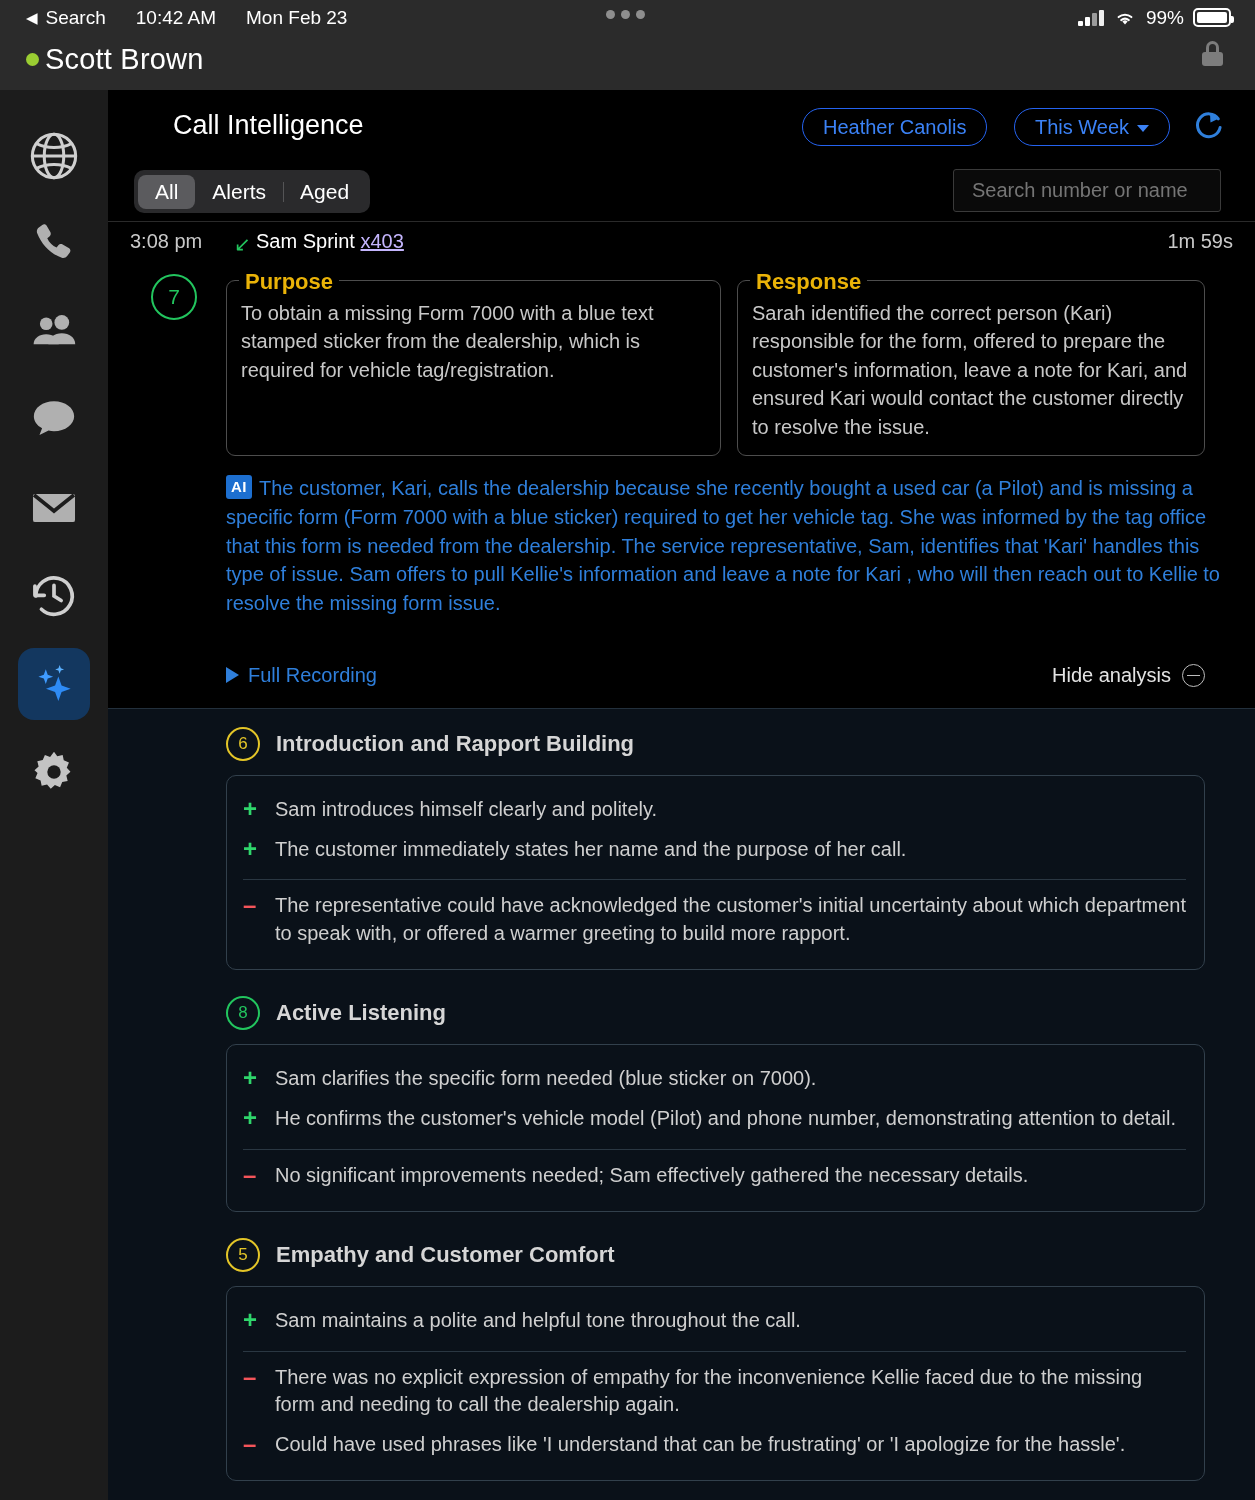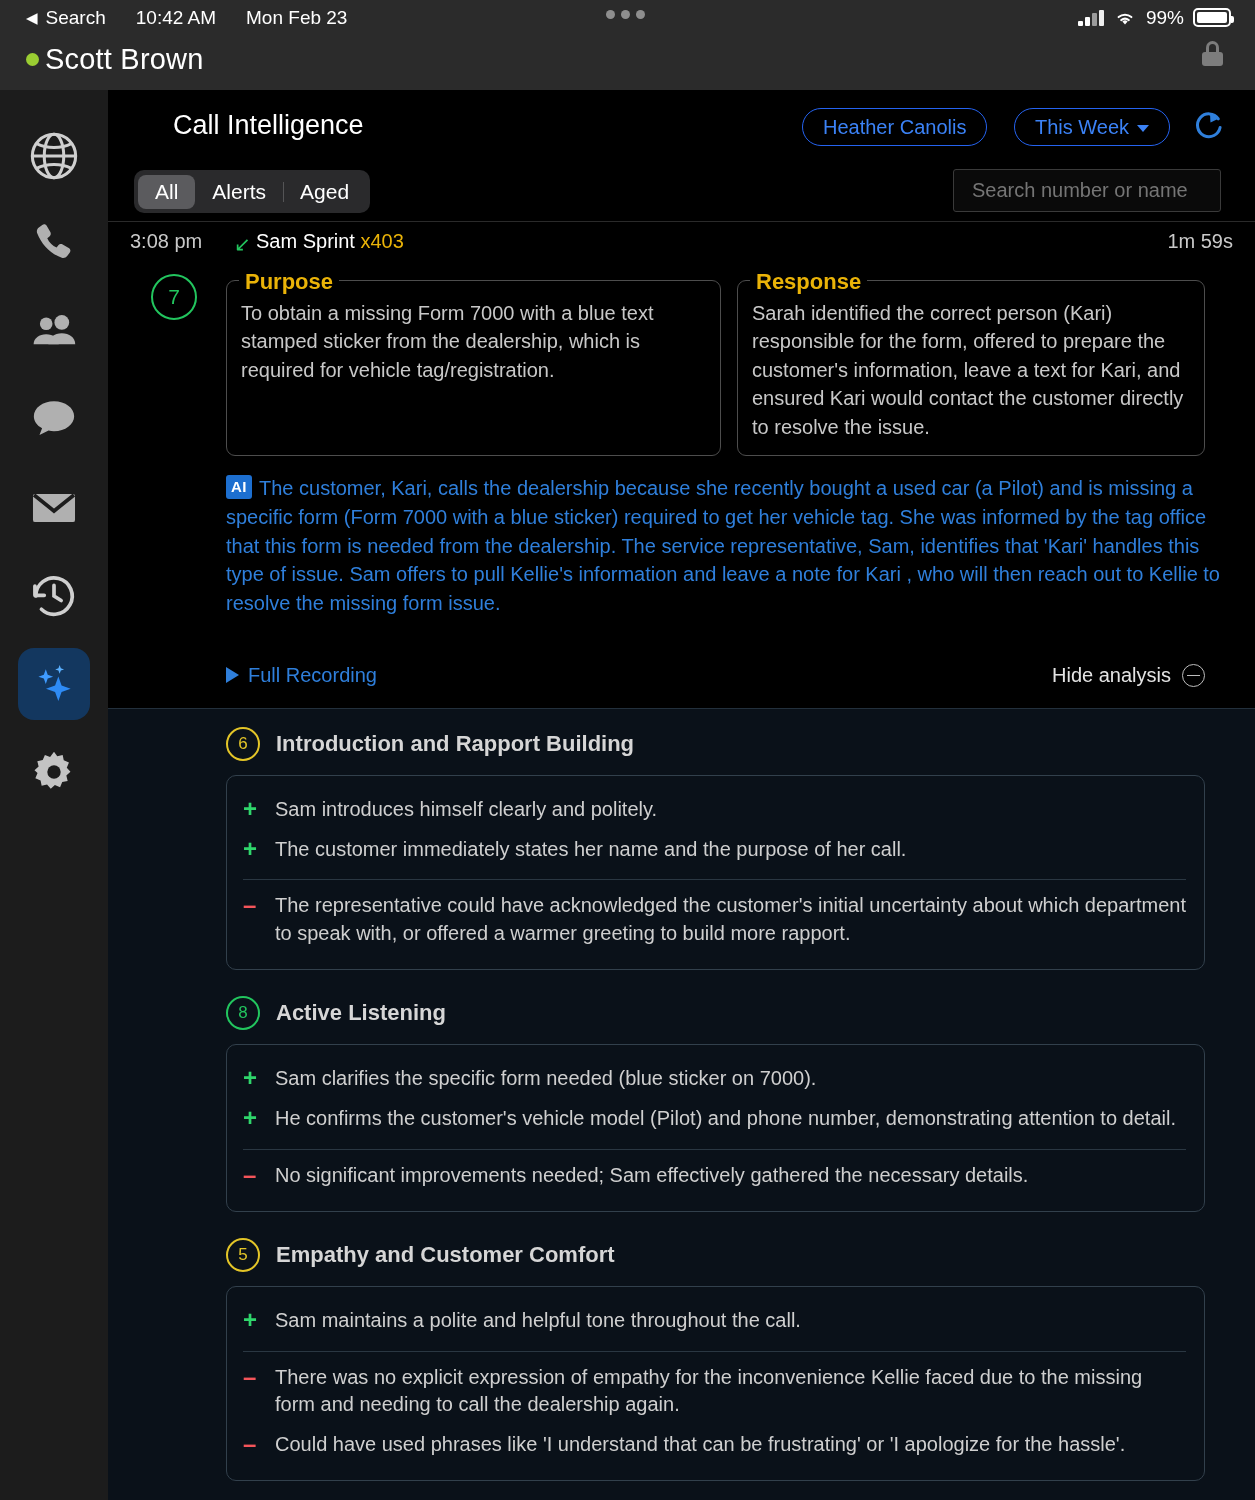--- a/index.html
+++ b/index.html
@@ -88,21 +88,21 @@
     color:#6e6e6e; font-size:20px; padding: 0 18px; outline:none;
     font-family:"Liberation Sans", sans-serif;
   }
 
   
   .callcard { position:relative; background:#000; padding-bottom: 10px; }
   .callrow { position:relative; height: 40px; }
   .calltime { position:absolute; left: 22px; top: 8px; font-size:20px; color:#c9c9c9; }
   .arrow-in { position:absolute; left: 126px; top: 12px; color:#22c55e; font-size:20px; line-height:1; }
   .callname { position:absolute; left: 148px; top: 8px; font-size:20px; color:#fff; }
-  .callext { color:#eab308; }
+  .callext { color:#c4b5fd;text-decoration:underline; }
   .calldur { position:absolute; right: 22px; top: 8px; font-size:20px; color:#c9c9c9; }
 
   .scorebadge {
     position:absolute; left: 43px; top: 52px;
     width: 46px; height: 46px; border-radius:50%;
     display:flex; align-items:center; justify-content:center;
     font-size:21px;
   }
   .sb-green { border:2.5px solid #22c55e; color:#22c55e; }
 
@@ -293,21 +293,21 @@
 
       <div class="scorebadge sb-green">7</div>
 
       <div class="fieldsrow">
         <div class="fieldset w-left">
           <div class="legend">Purpose</div>
           <div class="fieldtext">To obtain a missing Form 7000 with a blue text stamped sticker from the dealership, which is required for vehicle tag/registration.</div>
         </div>
         <div class="fieldset">
           <div class="legend">Response</div>
-          <div class="fieldtext">Sarah identified the correct person (Kari) responsible for the form, offered to prepare the customer's information, leave a text for Kari, and ensured Kari would contact the customer directly to resolve the issue.</div>
+          <div class="fieldtext">Sarah identified the correct person (Kari) responsible for the form, offered to prepare the customer's information, leave a note for Kari, and ensured Kari would contact the customer directly to resolve the issue.</div>
         </div>
       </div>
 
       <div class="aipara">
         <span class="aibadge">AI</span><span>The customer, Kari, calls the dealership because she recently bought a used car (a Pilot) and is missing a specific form (Form 7000 with a blue sticker) required to get her vehicle tag. She was informed by the tag office that this form is needed from the dealership. The service representative, Sam, identifies that 'Kari' handles this type of issue. Sam offers to pull Kellie's information and leave a note for Kari , who will then reach out to Kellie to resolve the missing form issue.</span>
       </div>
 
       <div class="cardfoot">
         <div class="fullrec">
           <span class="playtri"></span>

